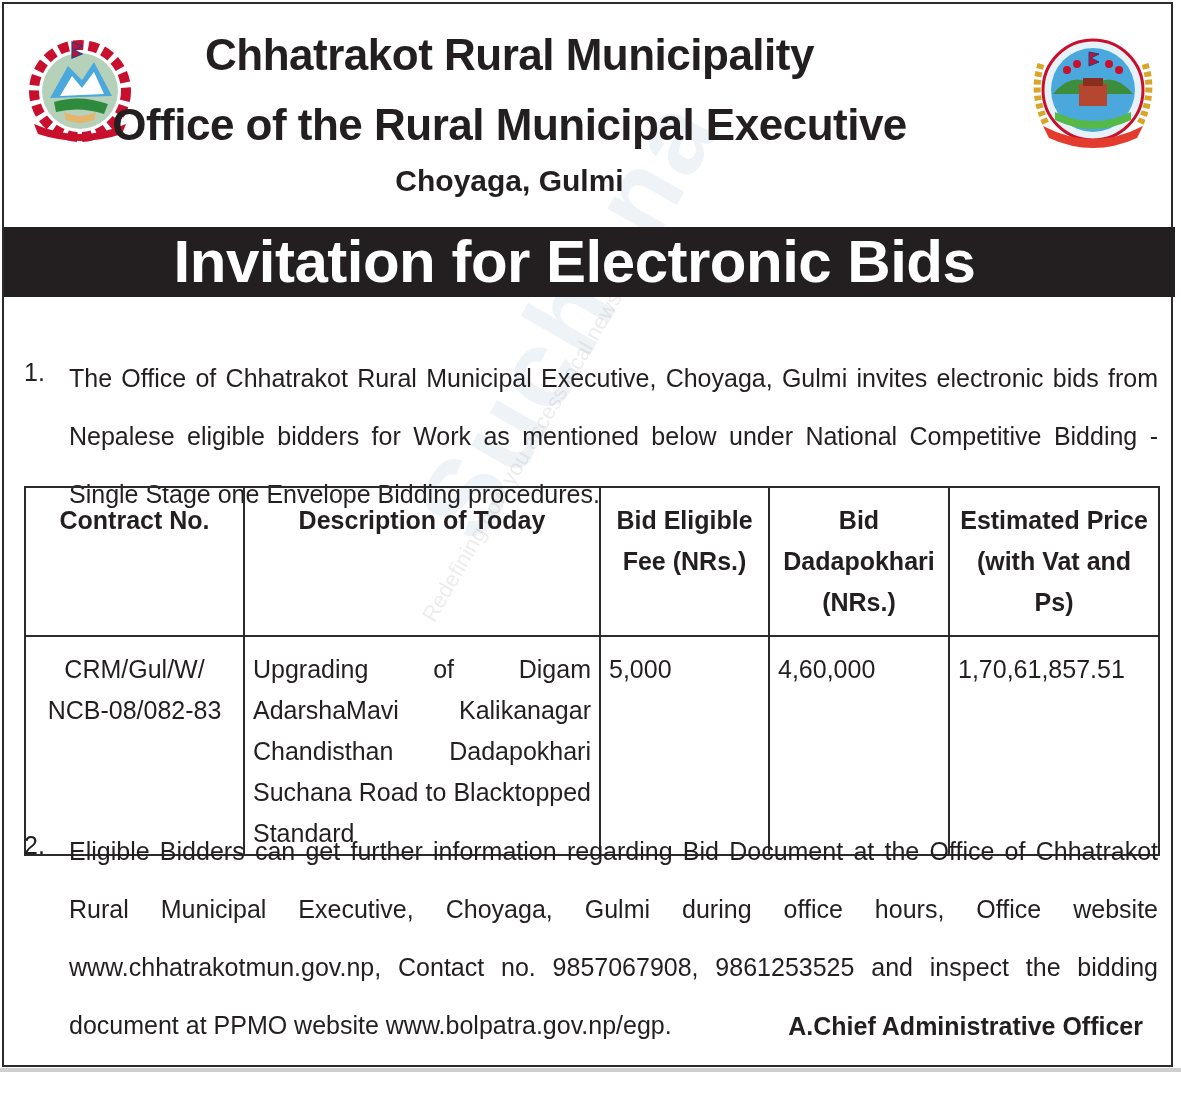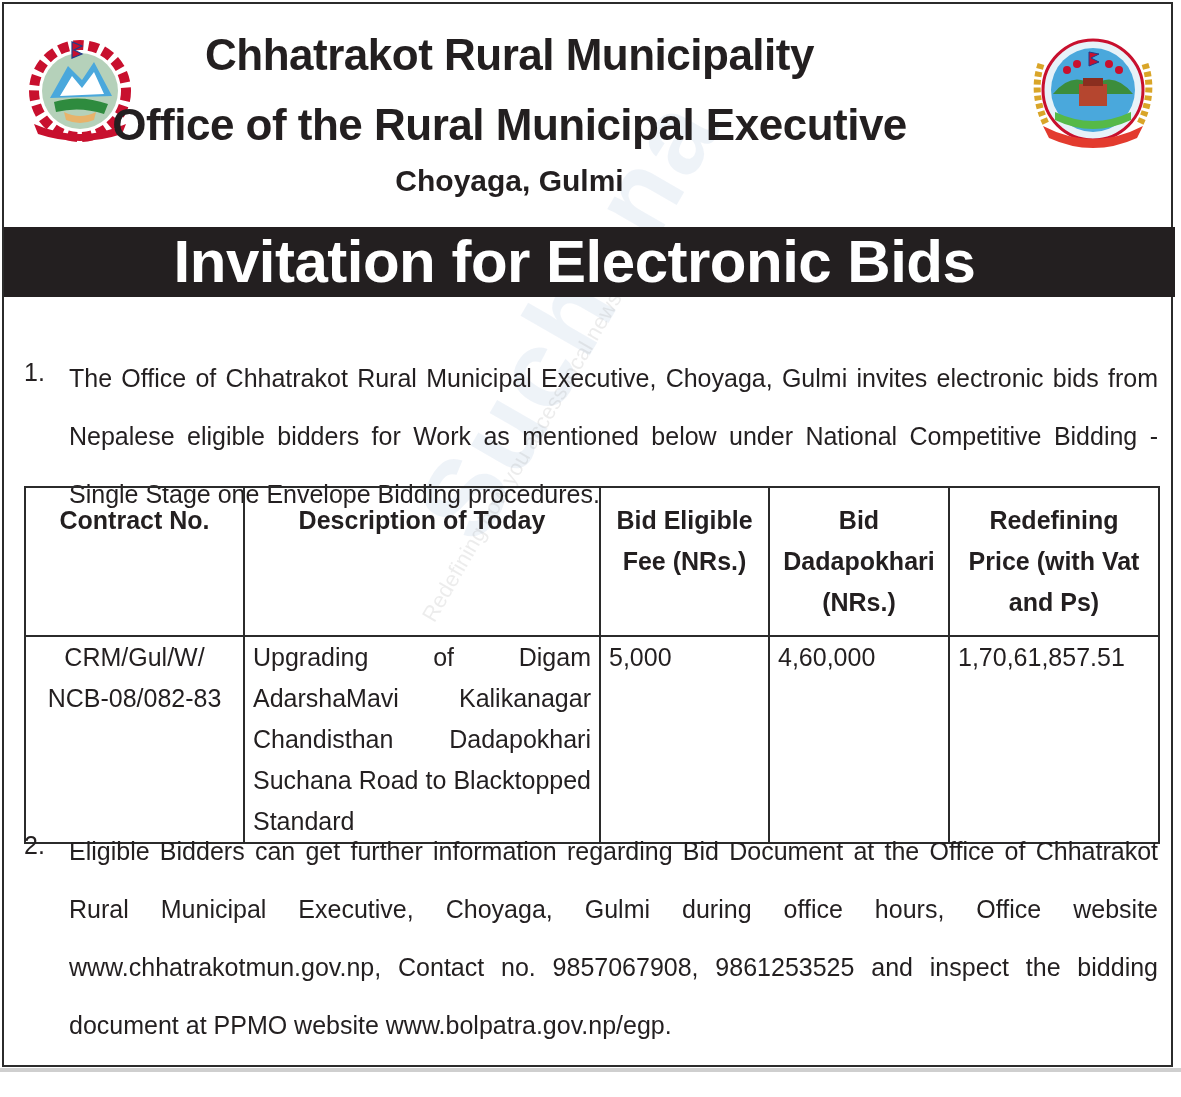--- a/index.html
+++ b/index.html
@@ -24,21 +24,21 @@
                   font-weight:bold; font-size:60px; letter-spacing:-0.5px; line-height:72px; left:-15px; }
   .pubdate { position:absolute; right:28px; top:304px; font-size:25px; font-weight:bold; }
   .pubdate sup { font-size:13px; vertical-align:top; position:relative; top:2px; }
   .para { position:absolute; left:65px; width:1089px; font-size:25px; line-height:58px; text-align:justify; text-align-last:left; }
   .num { position:absolute; left:20px; font-size:25px; line-height:46px; }
   .p1 { top:345px; }
   .p2 { top:818px; }
   table.bids { position:absolute; left:20px; top:482px; width:1136px; border-collapse:collapse; font-size:25px; }
   table.bids th, table.bids td { border:2px solid #2b2b2b; vertical-align:top; line-height:41px; }
   table.bids th { font-weight:bold; text-align:center; padding:12px 6px; height:117px; }
-  table.bids td { padding:0 8px 0 8px; height:203px; }
+  table.bids td { padding:12px 8px 0 8px; height:203px; }
   td.c-contract { text-align:center; }
   td.c-desc { text-align:justify; text-align-last:left; }
   .sig { position:absolute; right:28px; top:1008px; font-size:25px; font-weight:bold; }
   .rule { position:absolute; left:0; top:1068px; width:1181px; height:4px; background:#cfcfcf; }
   .source { position:absolute; right:9px; top:1109px; font-size:15px; font-style:italic; color:#0f172a;font-weight:bold; }
 </style>
 </head>
 <body>
 
 <div class="frame">
@@ -96,33 +96,34 @@
         <col style="width:169px">
         <col style="width:180px">
         <col style="width:210px">
     </colgroup>
     <thead>
       <tr>
         <th>Contract No.</th>
         <th>Description of Today</th>
         <th>Bid Eligible Fee (NRs.)</th>
         <th>Bid Dadapokhari (NRs.)</th>
-        <th>Redefining Price (with Vat and Ps)</th>
+        <th>Estimated Price (with Vat and Ps)</th>
       </tr>
     </thead>
     <tbody>
       <tr>
         <td class="c-contract">CRM/Gul/W/ NCB-08/082-83</td>
         <td class="c-desc">Upgrading of Digam AdarshaMavi Kalikanagar Chandisthan Dadapokhari Suchana Road to Blacktopped Standard</td>
         <td>5,000</td>
         <td>4,60,000</td>
         <td>1,70,61,857.51</td>
       </tr>
     </tbody>
   </table>
 
   <div class="num p2">2.</div>
   <div class="para p2">Eligible Bidders can get further information regarding Bid Document at the Office of Chhatrakot Rural Municipal Executive, Choyaga, Gulmi during office hours, Office website www.chhatrakotmun.gov.np, Contact no. 9857067908, 9861253525 and inspect the bidding document at PPMO website www.bolpatra.gov.np/egp.</div>
 
+  <div class="sig">A.Chief Administrative Officer</div>
 </div>
 
 <div class="rule"></div>
 <div class="source">Source: Butwal Today</div>
 
 </body></html>

